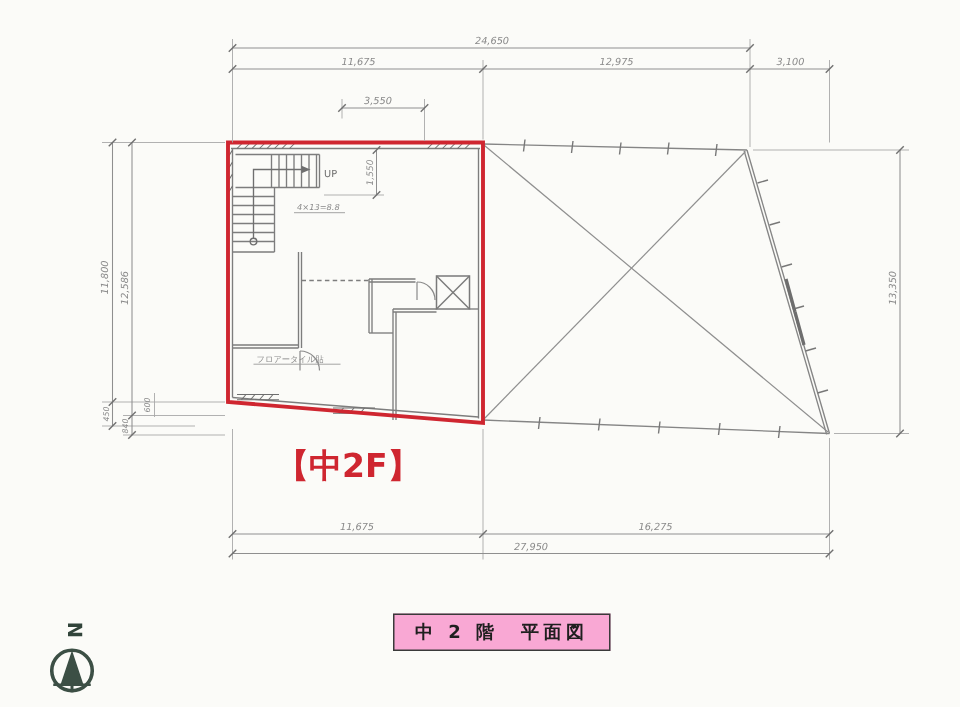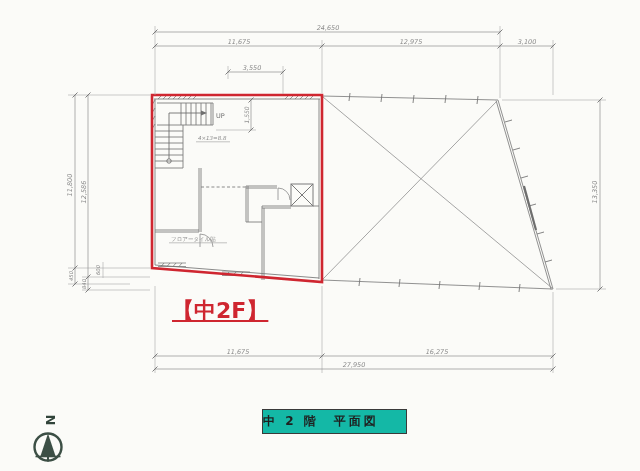--- a/index.html
+++ b/index.html
@@ -6,30 +6,29 @@
   body{
     width:640px;height:471px;
     background:#fbfbf8;
     font-family:"DejaVu Sans", sans-serif;
     position:relative;
     overflow:hidden;
   }
   #stage{position:relative;width:640px;height:471px;}
   svg{position:absolute;left:0;top:0;}
   .floor-label{
-    position:absolute;left:172px;top:296px;
+    position:absolute;left:184px;top:296px;
     font-size:22px;font-weight:bold;color:#cf2630;
     letter-spacing:0px;white-space:nowrap;
     font-family:"DejaVu Sans", sans-serif;
-    text-decoration:underline;
   }
   .title-box{
     position:absolute;left:262px;top:409px;width:143px;height:23px;
-    border:1.5px solid #3a3a3a;background:#14b8a6;
-    display:flex;align-items:center;justify-content:flex-start;
+    border:1.5px solid #3a3a3a;background:#f9a8d4;
+    display:flex;align-items:center;justify-content:center;
     font-size:12px;font-weight:bold;color:#1f1f1f;letter-spacing:3px;
     white-space:nowrap;
   }
 </style>
 </head>
 <body>
 
 <div id="stage">
 
 <svg width="640" height="471" viewBox="0 0 640 471">

